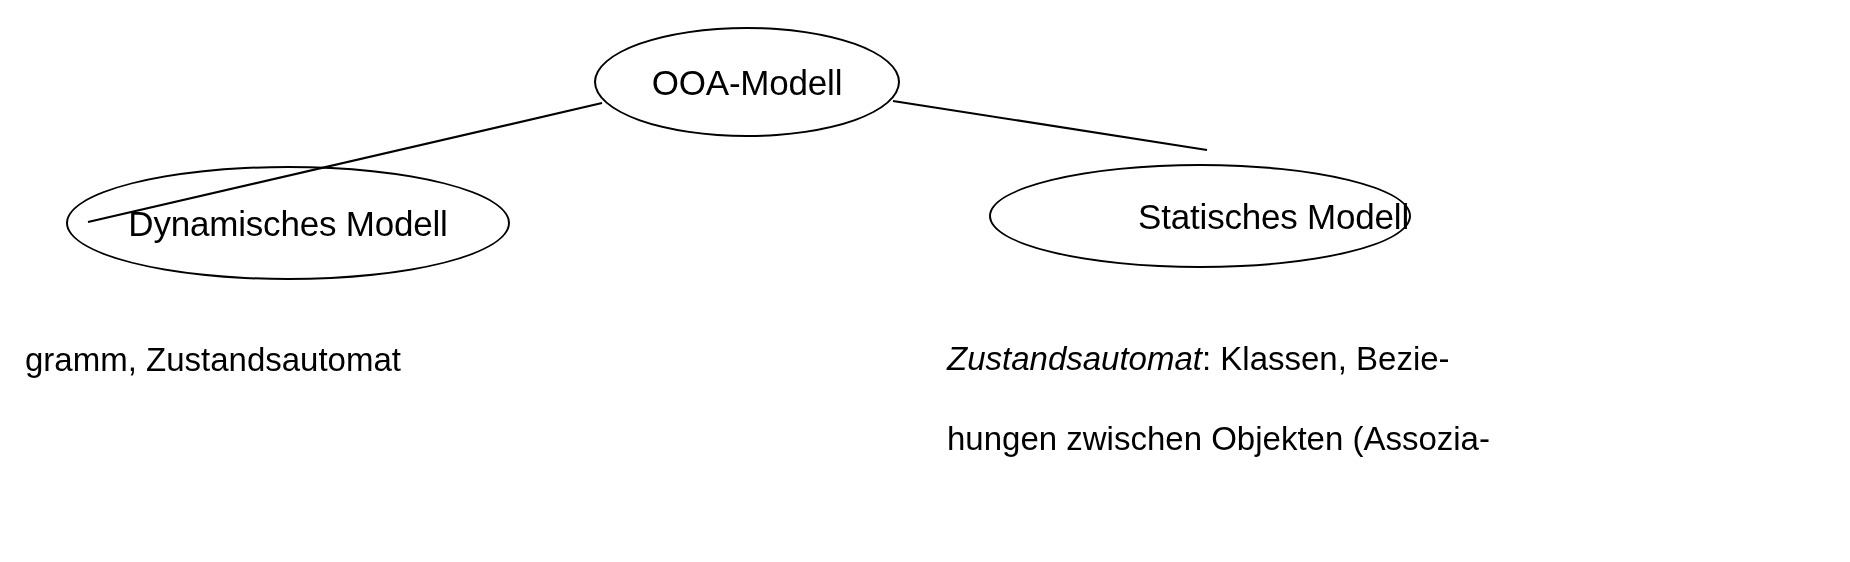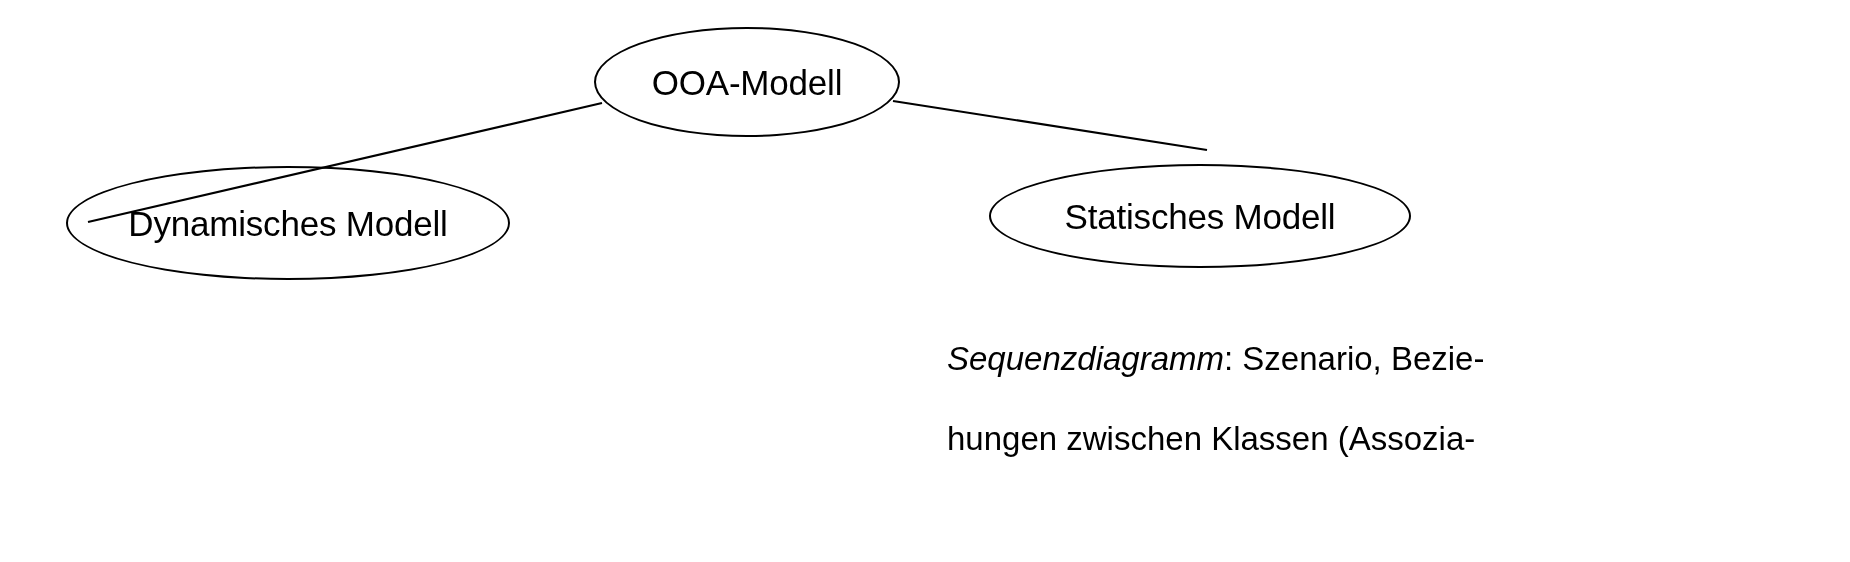--- a/index.html
+++ b/index.html
@@ -56,20 +56,21 @@
     top: 166px;
     width: 444px;
     height: 114px;
     justify-content: center;
   }
   #node-static {
     left: 989px;
     top: 164px;
     width: 422px;
     height: 104px;
+    justify-content: flex-end;
   }
   .caption {
     position: absolute;
     font-size: 33px;
     line-height: 40px;
     color: #000000;
     white-space: pre-line;
   }
   .caption .term {
     font-style: italic;
@@ -104,21 +105,22 @@
 
   <div class="node" id="node-dynamic">
     <span class="node-label">Dynamisches Modell</span>
   </div>
 
   <div class="node" id="node-static">
     <span class="node-label">Statisches Modell</span>
   </div>
 
   <div class="caption" id="caption-dynamic">
+    <span class="cap-line">gramm, Zustandsautomat</span>
   </div>
 
   <div class="caption" id="caption-static">
-    <span class="cap-line"><span class="term">Sequenzdiagramm</span><span>: Szenario, Bezie-</span></span>
-    <span class="cap-line">hungen zwischen Klassen (Assozia-</span>
+    <span class="cap-line"><span class="term">Zustandsautomat</span><span>: Klassen, Bezie-</span></span>
+    <span class="cap-line">hungen zwischen Objekten (Assozia-</span>
     
   </div>
 
 </div>
 
 </body></html>

